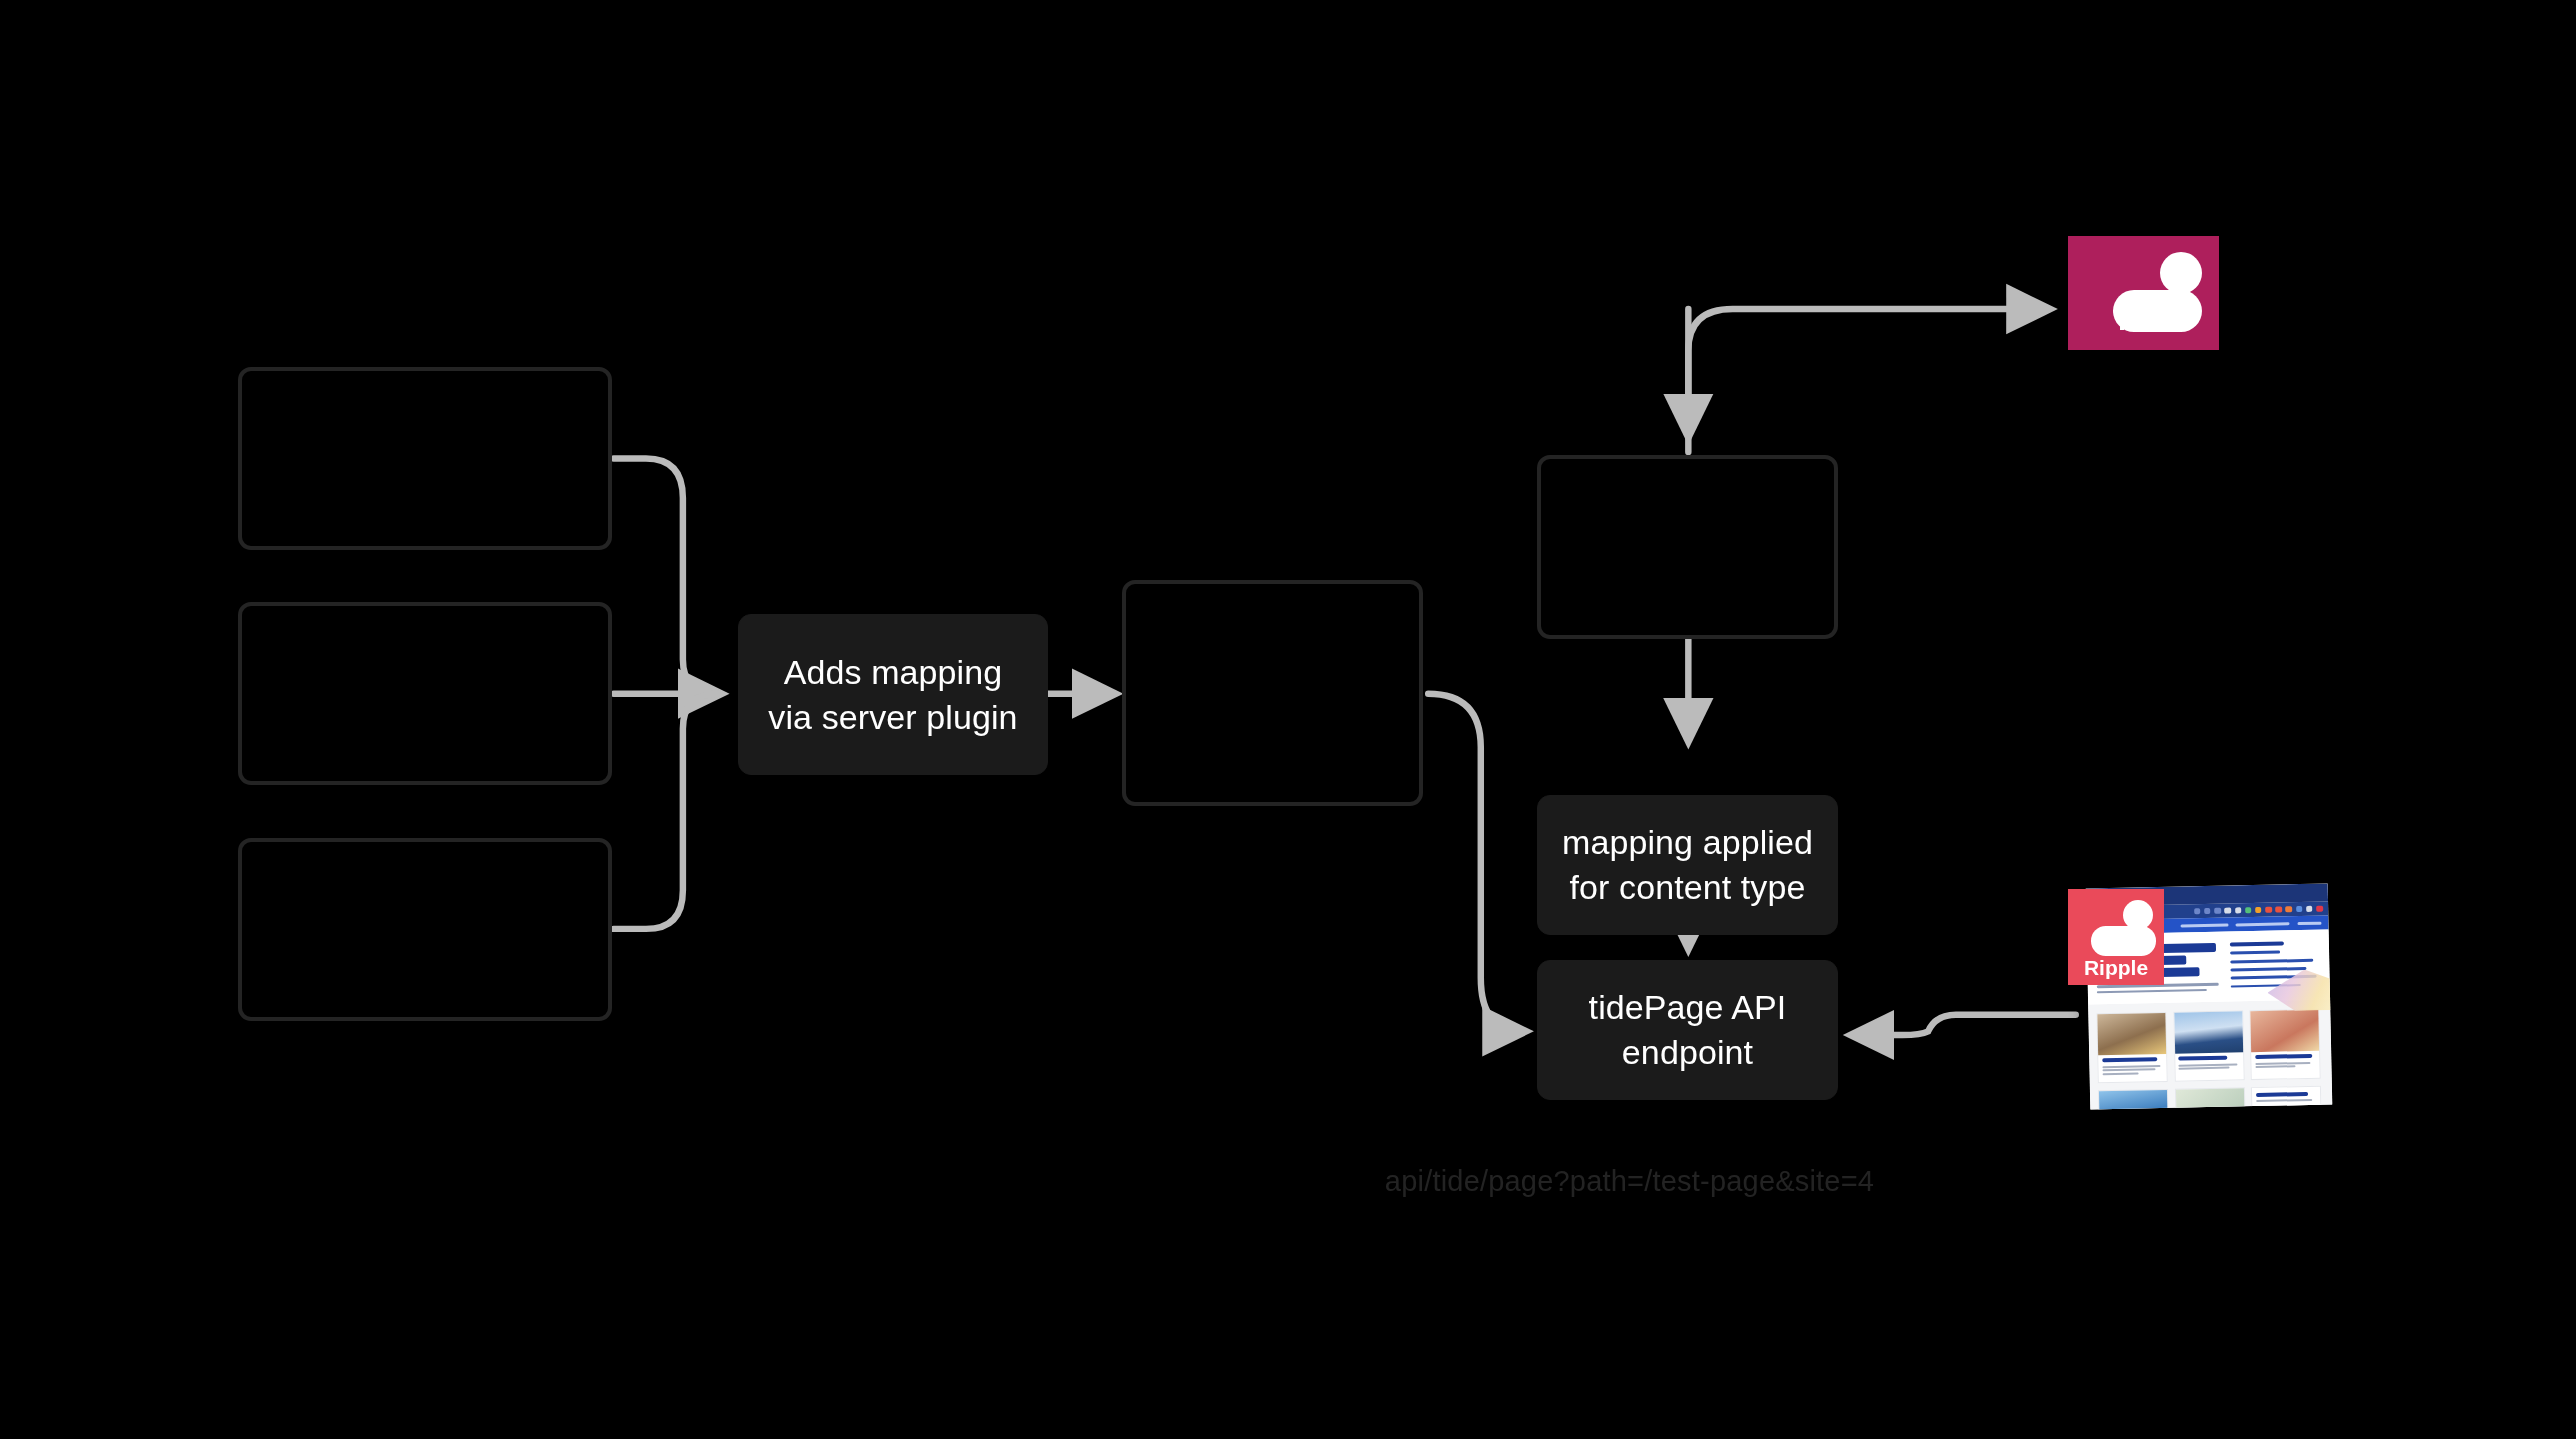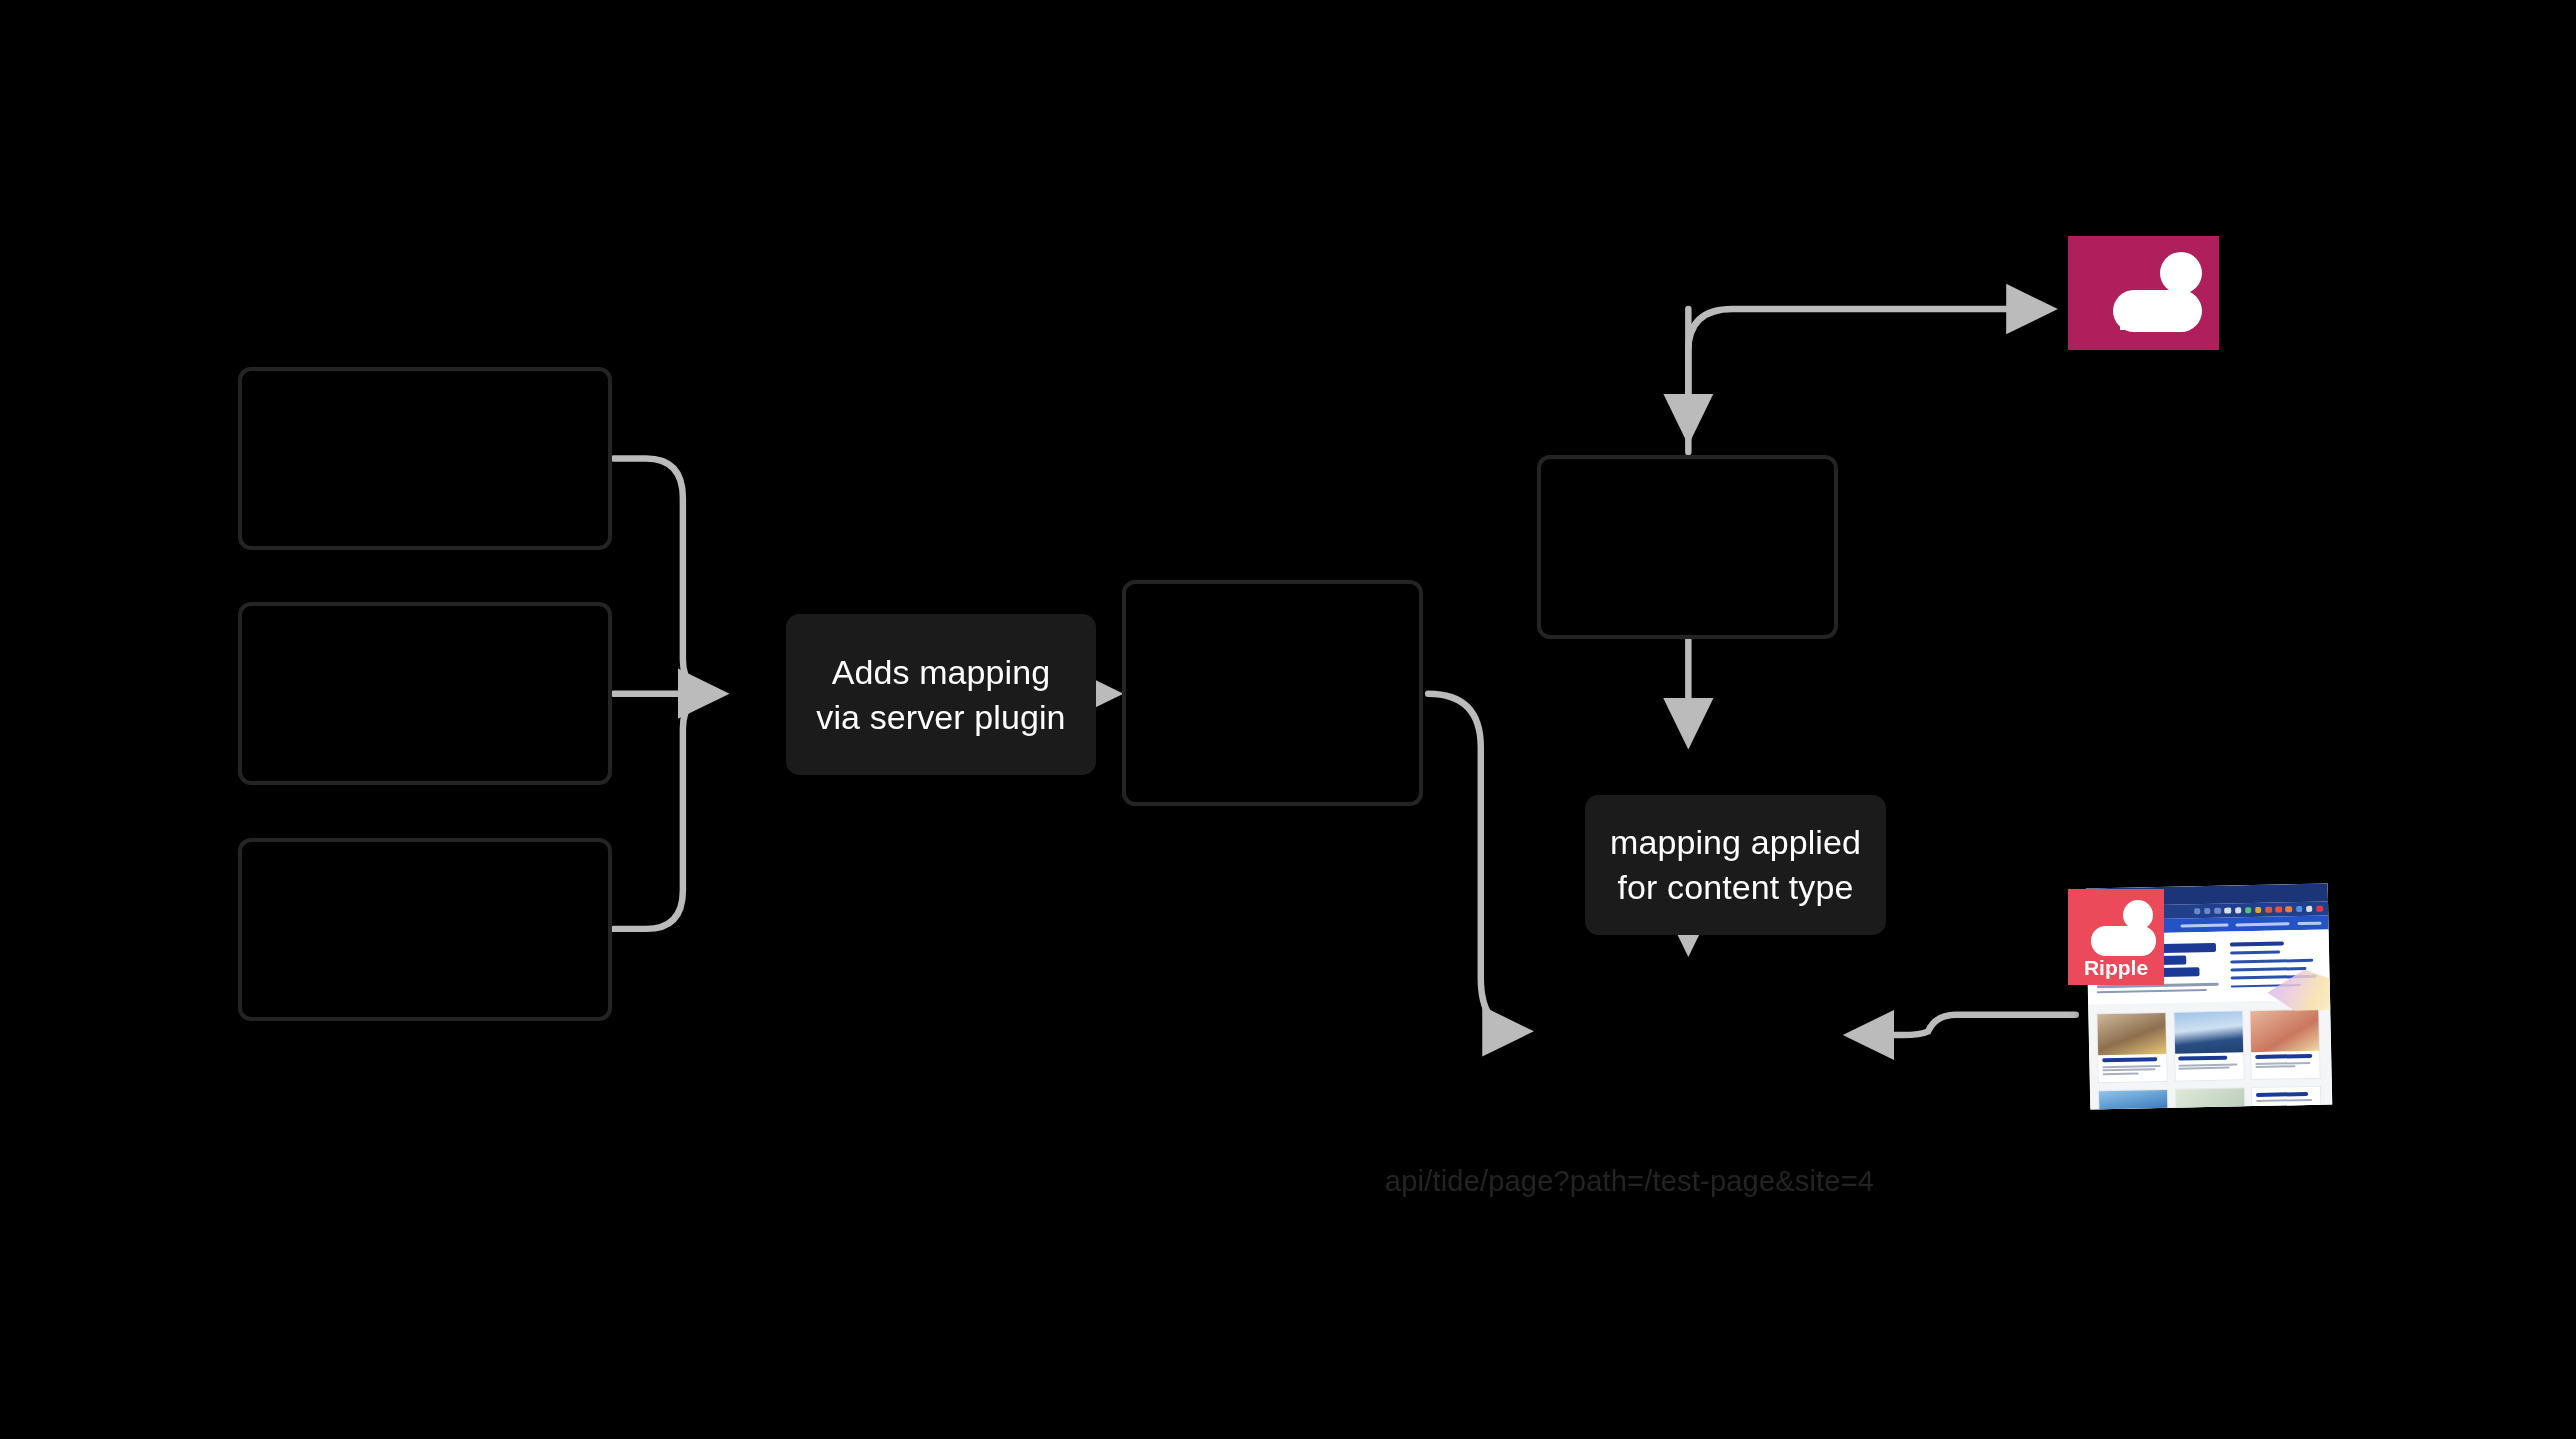--- a/index.html
+++ b/index.html
@@ -31,21 +31,20 @@
     border: 4.6px solid #242424;
   }
   .node.filled {
     background: #1b1b1b;
     border: 0.9px solid #1b1b1b;
     color: #ffffff;
     font-size: 34px;
     line-height: 1.32;
     font-weight: 400;
     letter-spacing: 0.1px;
-    margin-left: 48px;
   }
   .node.filled .label { white-space: pre-line; padding: 0 9.2px; }
 
   
   #wires {
     position: absolute;
     left: 0; top: 0;
     width: 2576px; height: 1439px;
     pointer-events: none;
   }
@@ -224,20 +223,24 @@
 
   <div class="node empty" style="left:1537px; top:455px; width:301px; height:184px;">
     <span class="label"></span>
   </div>
 
   <div class="node filled" style="left:1537px; top:795px; width:301px; height:140px;">
     <span class="label">mapping applied
 for content type</span>
   </div>
 
+  <div class="node filled" style="left:1537px; top:960px; width:301px; height:140px;">
+    <span class="label">tidePage API
+endpoint</span>
+  </div>
 
   <div id="tide-badge">
     <div class="logo-dot"></div>
     <div class="logo-bar"></div>
     <div class="badge-text">Tide</div>
   </div>
 
   <div id="site-shot">
     <div class="shot-chrome">
       <div class="shot-tab"></div>

